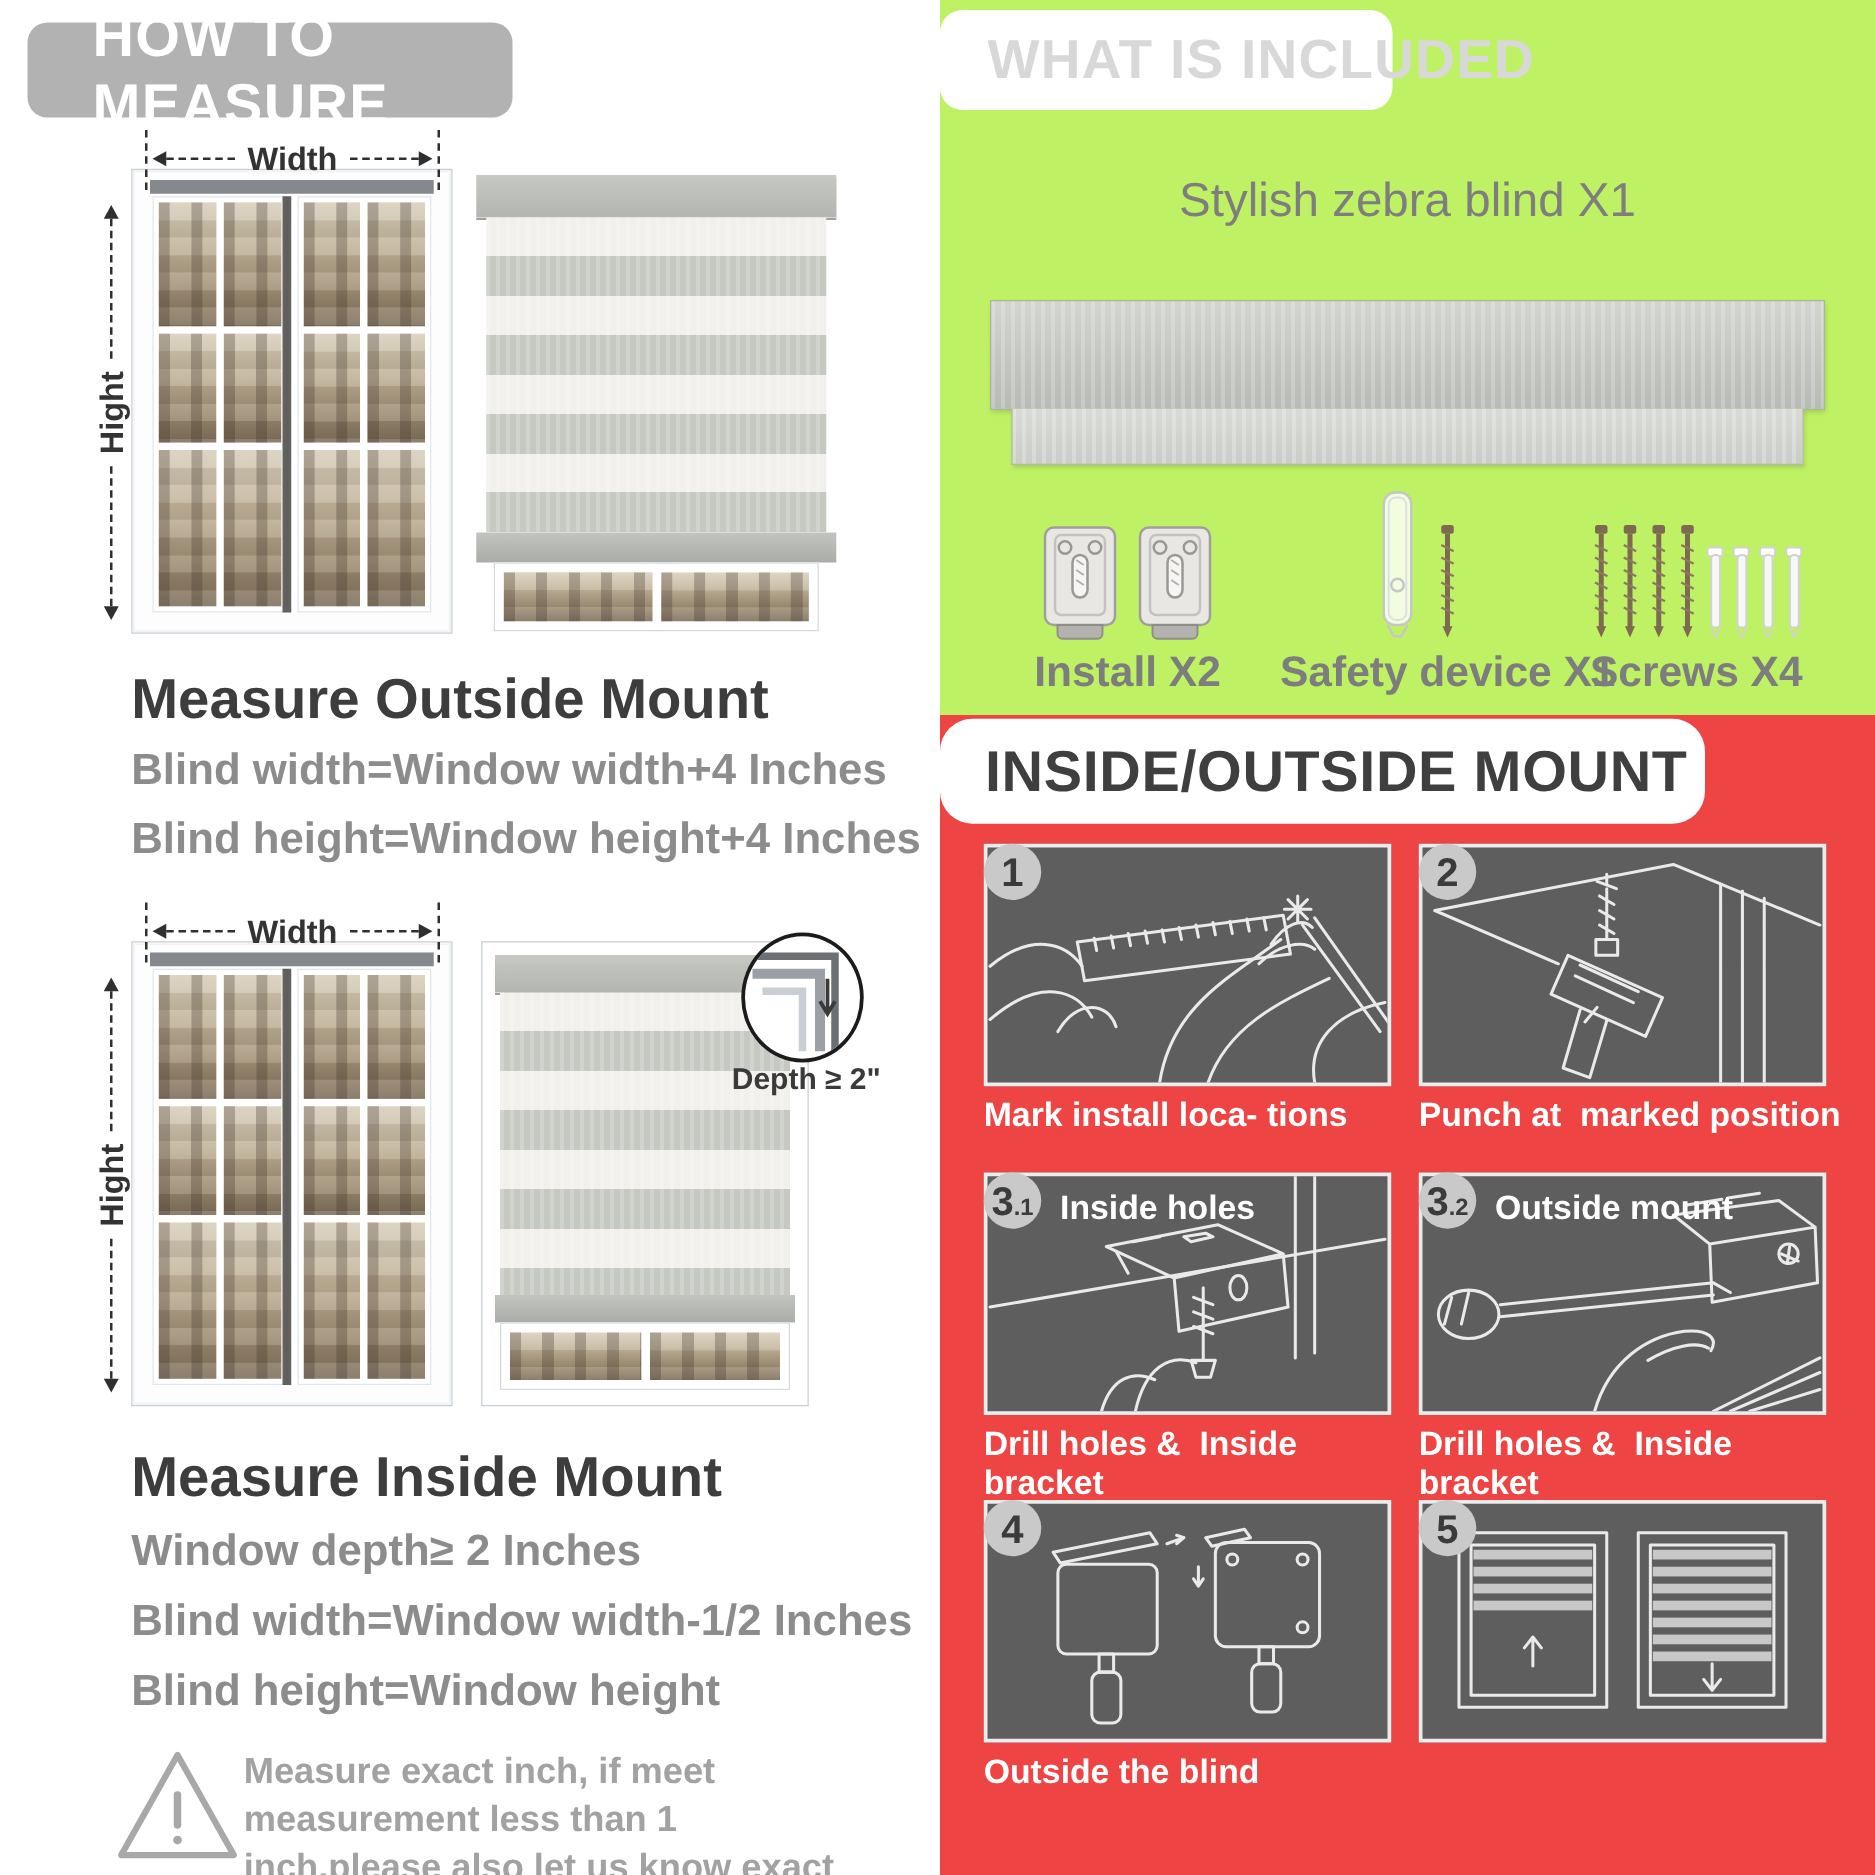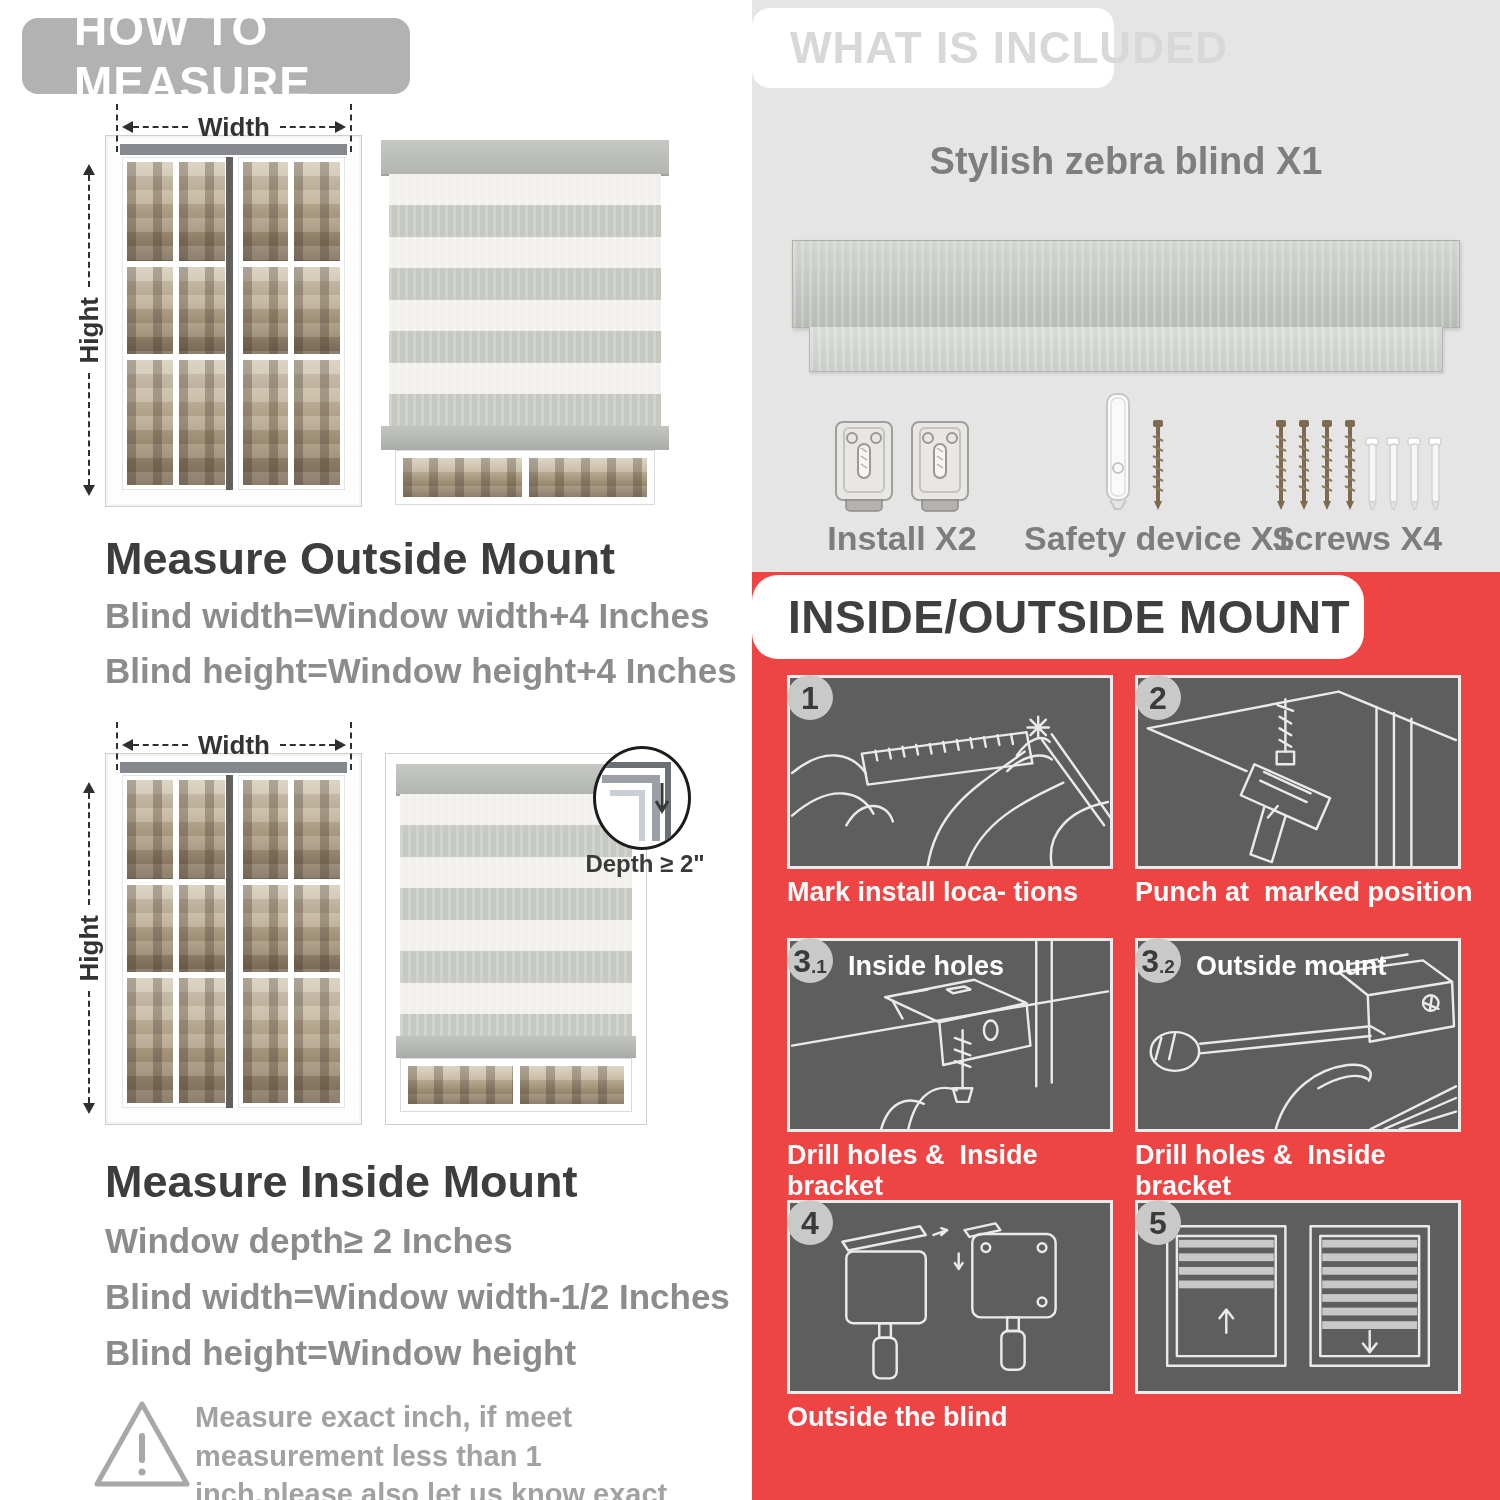--- a/index.html
+++ b/index.html
@@ -52,25 +52,25 @@
 
   .h-main{position:absolute;font-size:45px;font-weight:bold;color:#3d3d3d;white-space:nowrap}
   .h-line{position:absolute;font-size:35px;font-weight:bold;color:#8c8c8c;white-space:nowrap}
 
   .detail-circle{position:absolute;left:593px;top:746px;width:92px;height:98px;border:3px solid #1c1c1c;border-radius:50%;background:#fff;overflow:hidden}
   .depth-label{position:absolute;left:580px;top:850px;width:130px;text-align:center;font-size:24px;font-weight:bold;color:#3a3a3a;white-space:nowrap}
 
   .warn-text{position:absolute;left:195px;top:1398px;width:475px;font-size:29px;font-weight:bold;color:#a2a2a2;line-height:1.33}
 
   
-  .rt{position:absolute;left:752px;top:0;width:748px;height:572px;background:#e5e5e5}
+  .rt{position:absolute;left:752px;top:0;width:748px;height:572px;background:#bef264}
   .what-box{position:absolute;left:0;top:8px;width:362px;height:80px;background:#fff;border-radius:18px;
     display:flex;align-items:center;padding-left:38px;box-sizing:border-box;
     font-size:44px;font-weight:bold;color:#d8d8d8;letter-spacing:1px;white-space:nowrap}
-  .stylish{position:absolute;left:0;right:0;top:140px;text-align:center;font-size:38px;font-weight:bold;color:#7e7e7e}
+  .stylish{position:absolute;left:0;right:0;top:140px;text-align:center;font-size:38px;font-weight:normal;color:#7e7e7e}
   .rail-main{position:absolute;left:40px;top:240px;width:666px;height:86px;border:1px solid #aeb1ac;box-shadow:1px 2px 4px rgba(0,0,0,.15);background:
     repeating-linear-gradient(90deg, rgba(255,255,255,.22) 0 3px, rgba(0,0,0,0) 3px 8px),
     linear-gradient(180deg,#d2d5d0 0,#c3c6c1 55%,#b7bab5 100%)}
   .rail-sub{position:absolute;left:57px;top:327px;width:632px;height:44px;border:1px solid #b4b7b2;border-top:none;box-shadow:1px 2px 3px rgba(0,0,0,.12);background:
     repeating-linear-gradient(90deg, rgba(255,255,255,.25) 0 3px, rgba(0,0,0,0) 3px 8px),
     linear-gradient(180deg,#d8dbd6 0,#c9ccc7 100%)}
   .item-group{position:absolute;top:400px;height:158px}
   .item-icons{position:absolute;bottom:46px;left:0;right:0;display:flex;justify-content:center;align-items:flex-end;gap:12px}
   .item-label{position:absolute;bottom:0;left:0;right:0;text-align:center;font-size:34px;font-weight:bold;color:#7d7d7d;white-space:nowrap}
 

